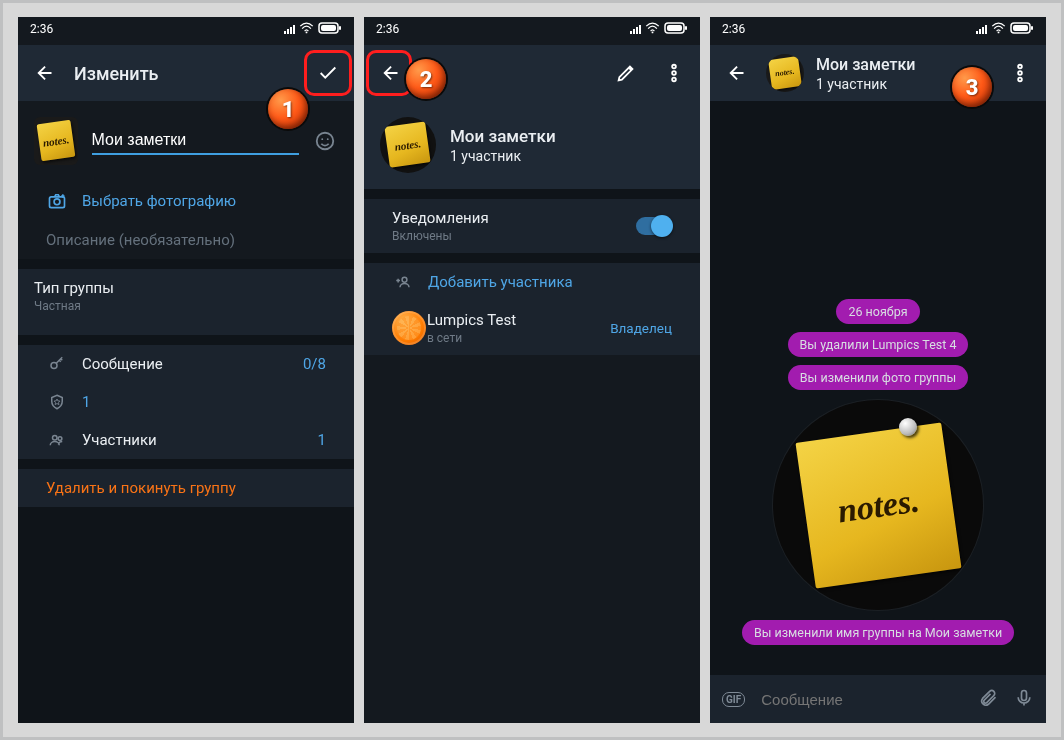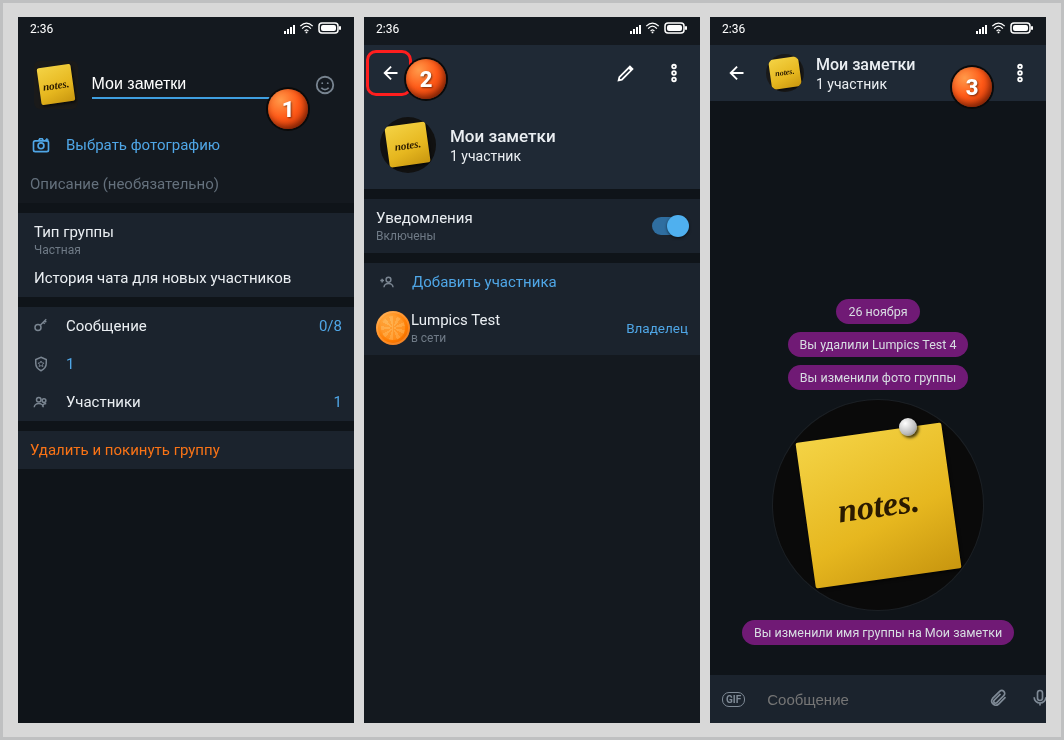--- a/index.html
+++ b/index.html
@@ -85,21 +85,21 @@
     text-shadow: 1px 1px 2px rgba(0,0,0,.5);
     pointer-events:none;
   }
   
   .content { flex: 1; overflow: hidden; display:flex; flex-direction:column; }
   .section-dark { background: #14191f; }
   .section-mid  { background: #1b232d; }
   .divider { height: 10px; background: #0f1419; }
   .row {
     display: flex; align-items: center;
-    padding: 10px 12px;
+    padding: 10px 28px;
     gap: 14px;
   }
   .row .icon { width: 22px; display:flex; justify-content:center; color:#7a8591; }
   .row .label { flex:1; font-size: 15px; }
   .row .sub { font-size: 12px; color: #6f7a86; }
   .row .value { color:#4fa6e6; font-size:15px; }
   .stack { display:flex; flex-direction:column; gap:2px; }
   .accent { color:#4fa6e6; }
   .danger { color:#f97316; font-size:15px; }
   
@@ -172,21 +172,21 @@
   }
   .chat-appbar .avatar-sq{width:38px;height:38px;border-radius:50%;}
   .chat-body {
     flex:1;
     background:#0f1419;
     display:flex;flex-direction:column;align-items:center;
     padding:8px 10px;
     overflow:hidden;
   }
   .chip {
-    background:#701a75;
+    background:#a21caf;
     color:#d8dde2;
     font-size:12.5px;
     padding:5px 12px;
     border-radius:14px;
     margin-top:8px;
     text-align:center;
   }
   .big-photo {
     width:210px;height:210px;border-radius:50%;
     margin-top:10px;
@@ -198,21 +198,21 @@
   }
   .big-photo .note-sticker{width:70%;height:70%;font-size:34px;}
   .pin {
     position:absolute; top:18px; right:66px;
     width:18px;height:18px;border-radius:50%;
     background:radial-gradient(circle at 35% 30%, #fff, #bcbcbc 60%, #6a6a6a);
     box-shadow: 2px 2px 3px rgba(0,0,0,.7);
   }
   .composer {
     height:48px;background:#1b232d;
-    display:flex;align-items:center;gap:22px;
+    display:flex;align-items:center;gap:16px;
     padding:0 12px;color:#7f8a96;
   }
   .composer .gif{
     font-size:10px;border:1.5px solid #7f8a96;border-radius:7px;
     padding:1px 3px;font-weight:700;
   }
   .composer input{
     flex:1;background:transparent;border:none;color:#cfd5db;
     font-size:15px;outline:none;
   }
@@ -239,20 +239,34 @@
               <circle cx="12" cy="16" r="1.5" fill="#fff"></circle>
             </svg></span>
         <span><svg width="24" height="12" viewBox="0 0 24 12">
               <rect x="1" y="1" width="19" height="10" rx="3" fill="none" stroke="#fff" stroke-width="1.5"></rect>
               <rect x="3" y="3" width="15" height="6" rx="2" fill="#fff"></rect>
               <rect x="21" y="4" width="2" height="4" rx="1" fill="#fff"></rect>
             </svg></span>
       </span>
     </div>
 
+    <div class="appbar">
+      <div class="iconbtn">
+        <svg viewBox="0 0 24 24">
+            <path d="M18 12H5 M11 5l-7 7 7 7"></path>
+          </svg>
+      </div>
+      <div class="title">Изменить</div>
+      <div class="iconbtn" style="position:relative;z-index:2">
+        <svg viewBox="0 0 24 24">
+            <path d="M4 12l5 5L20 6"></path>
+          </svg>
+      </div>
+      <div class="red-box" style="right:2px;top:5px;width:48px;height:46px;"></div>
+    </div>
     <div class="marker" style="top:72px;right:46px;">1</div>
 
     <div class="content">
       <div class="row" style="padding:16px;">
         <div class="avatar-sq">
             <div class="note-sticker">notes.</div>
           </div>
         <input class="input-line" value="Мои заметки" style="">
         <span class="iconbtn emoji-btn" style="width:28px">
           <svg viewBox="0 0 24 24">
@@ -283,21 +297,20 @@
       <div class="divider"></div>
 
       <div class="row section-mid" style="padding:10px 16px 4px">
         <div class="stack">
           <span class="label">Тип группы</span>
           <span class="sub">Частная</span>
         </div>
       </div>
       <div class="row section-mid" style="padding:8px 16px 10px">
         <div class="stack">
-          <span class="label">История чата для новых участников</span>
         </div>
       </div>
 
       <div class="divider"></div>
 
       <div class="row section-mid">
         <span class="icon small-icon">
             <svg viewBox="0 0 24 24">
               <circle cx="8" cy="14" r="4"></circle>
               <path d="M11 11l8-8M17 5l2 2M15 7l2 2"></path>

